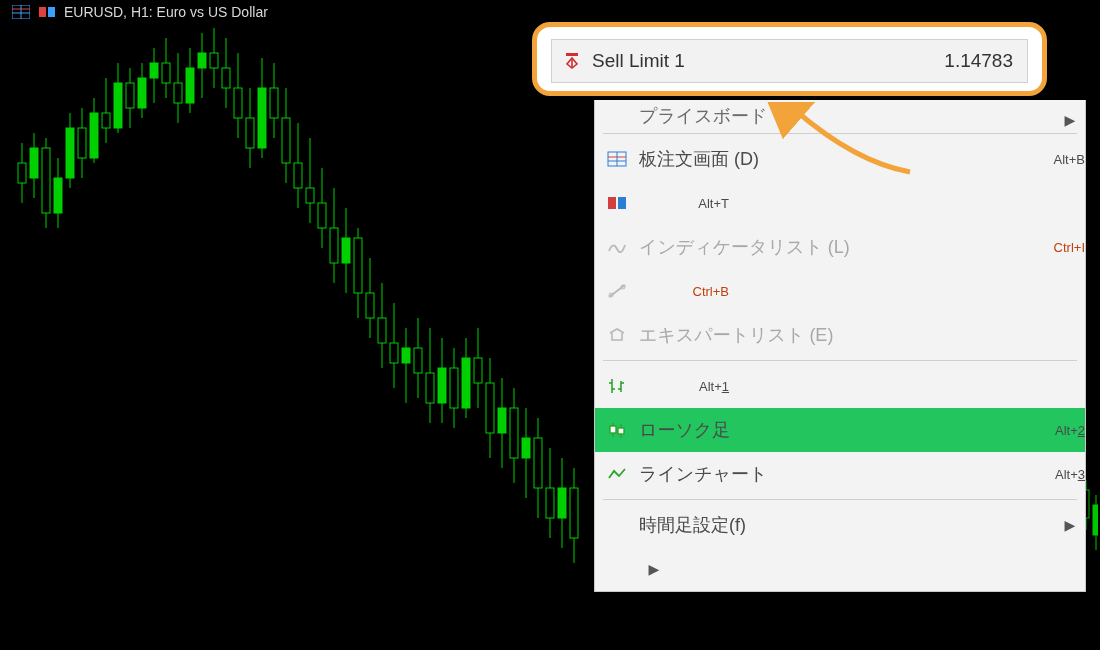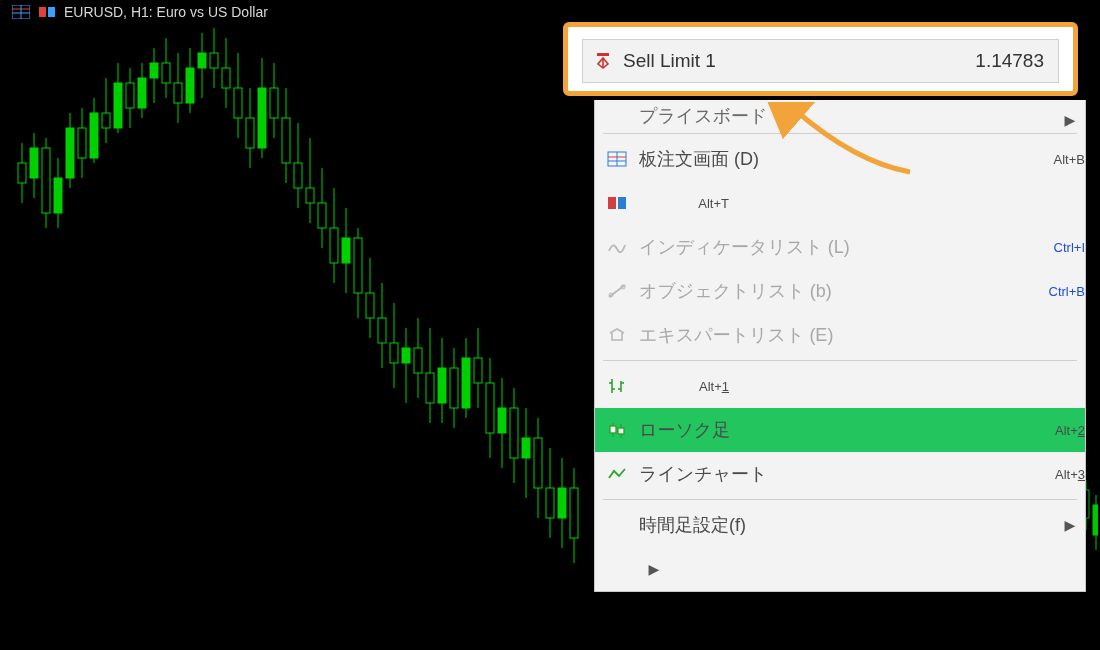--- a/index.html
+++ b/index.html
@@ -9,25 +9,25 @@
   
   .chart{position:absolute;left:12px;top:28px;right:0;bottom:0}
   
   .menu{position:absolute;left:594px;top:100px;width:490px;background:#f3f3f3;border:1px solid #c8c8c8;border-top:none;box-shadow:2px 2px 6px rgba(0,0,0,.25)}
   .menu .row{display:flex;align-items:center;height:44px;font-size:18px;color:#4a4a4a}
   .menu .row.disabled{color:#a8a8a8}
   .menu .row.sel{background:#22c55e}
   .menu .ico{width:44px;display:flex;align-items:center;justify-content:center}
   .menu .lbl{flex:1}
   .menu .hot{width:90px;text-align:right;padding-right:0;color:#4a4a4a;font-size:13px}
-  .menu .row.disabled .hot{color:#1d4ed8}
+  .menu .row.disabled .hot{color:#c2410c}
   .menu .sub{width:30px;text-align:center;color:#555;font-size:14px}
   .menu hr{border:none;border-top:1px solid #cfcfcf;margin:3px 8px}
   
-  .bubble{position:absolute;left:563px;top:22px;width:515px;height:74px;border:5px solid #f2a43a;border-radius:6px;background:#fff;z-index:5;box-sizing:border-box}
+  .bubble{position:absolute;left:532px;top:22px;width:515px;height:74px;border:5px solid #f2a43a;border-radius:18px;background:#fff;z-index:5;box-sizing:border-box}
   .bubble .inner{position:absolute;left:14px;top:12px;right:14px;height:42px;background:#f2f2f2;border:1px solid #d0d0d0;display:flex;align-items:center;font-size:19px;color:#333}
   .bubble .inner .ico{width:40px;display:flex;align-items:center;justify-content:center}
   .bubble .inner .lbl{flex:1}
   .bubble .inner .price{padding-right:14px}
   
   .arrow{position:absolute;left:765px;top:102px;width:160px;height:80px;z-index:6;pointer-events:none}
   
   .rcandles{position:absolute;right:2px;top:460px;width:28px;height:120px}
   u{text-decoration:underline}
 </style>
@@ -222,21 +222,20 @@
         <span class="hot">Ctrl+I</span>
       </div>
       <div class="row disabled">
         <span class="ico">
           <svg width="20" height="16">
             <path d="M2 14 L18 2" stroke="#b8b8b8" stroke-width="1.8"></path>
             <circle cx="4" cy="12" r="2" fill="none" stroke="#b8b8b8"></circle>
             <circle cx="16" cy="4" r="2" fill="none" stroke="#b8b8b8"></circle>
           </svg>
         </span>
-        <span class="lbl">オブジェクトリスト (b)</span>
         <span class="hot">Ctrl+B</span>
       </div>
       <div class="row disabled">
         <span class="ico">
           <svg width="20" height="16">
             <path d="M3 6 L10 2 L17 6 M5 6 V13 H15 V6" fill="none" stroke="#b8b8b8" stroke-width="1.6"></path>
           </svg>
         </span>
         <span class="lbl">エキスパートリスト (E)</span>
         <span class="hot"></span>

